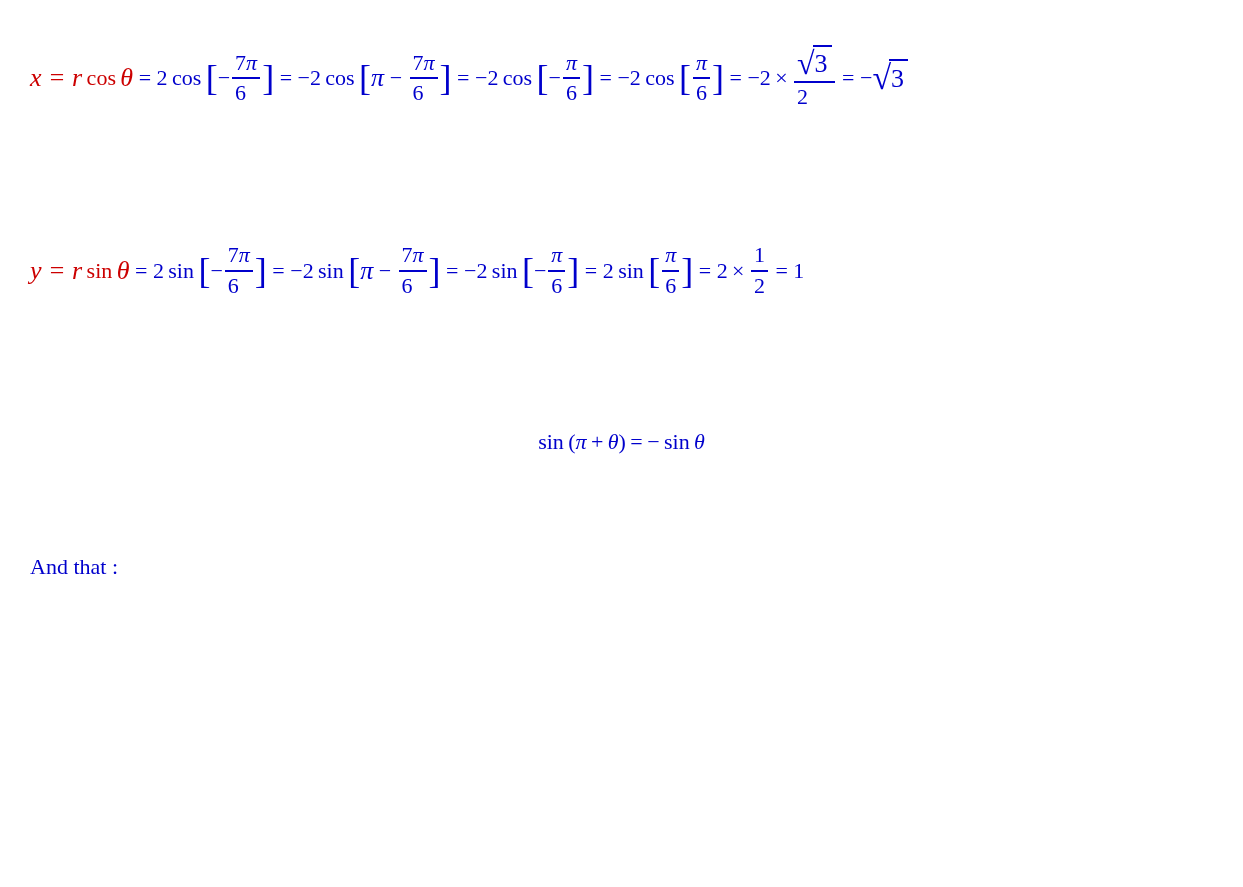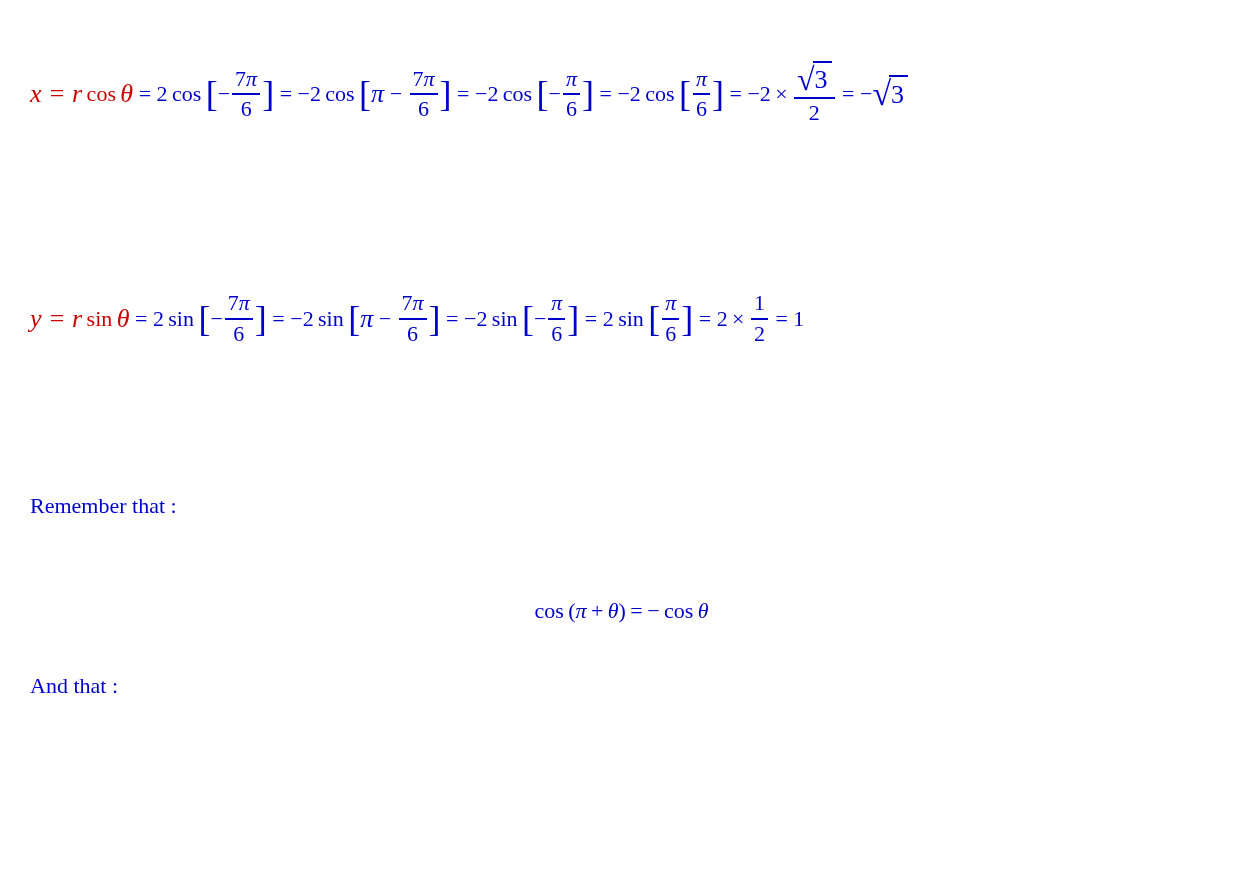--- a/index.html
+++ b/index.html
@@ -43,23 +43,23 @@
     }
 
     .math-normal {
       font-style: normal;
       font-size: 22px;
     }
 
     .fraction {
       display: inline-flex;
       flex-direction: column;
-      align-items: center;
+      align-items: flex-start;
       vertical-align: middle;
-      margin: 16px 2px;
+      margin: 0 2px;
     }
 
     .fraction .num {
       border-bottom: 2px solid currentColor;
       padding: 0 3px;
       font-size: 22px;
       line-height: 1.3;
     }
 
     .fraction .den {
@@ -248,30 +248,27 @@
         <span class="den">2</span>
       </span>
     </span>
     <span class="blue math-normal">&nbsp;=&nbsp;1</span>
   </div>
 </div>
 
 <div style="height: 40px;"></div>
 
 <div class="remember-section">
-  <div class="label-line">
-    <span class="blue math-normal">Remember that :</span>
-  </div>
-
+
+  <div class="centered-formula">
+    <span class="blue math-normal">sin (<i>π</i> + <i>θ</i>) = − sin <i>θ</i></span>
+  </div>
 
   <div style="height: 40px;"></div>
 
-  <div class="centered-formula">
-    <span class="blue math-normal">cos (<i>π</i> + <i>θ</i>) = − cos <i>θ</i></span>
-  </div>
 </div>
 
 <div class="and-section">
   <div style="height: 10px;"></div>
   <div class="label-line">
     <span class="blue math-normal">And that :</span>
   </div>
 
 
   <div style="height: 40px;"></div>

